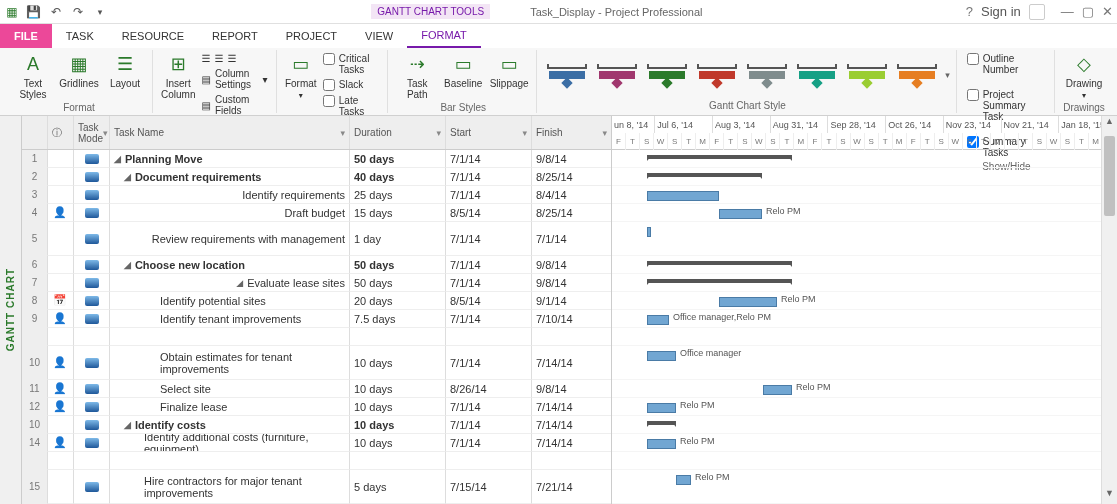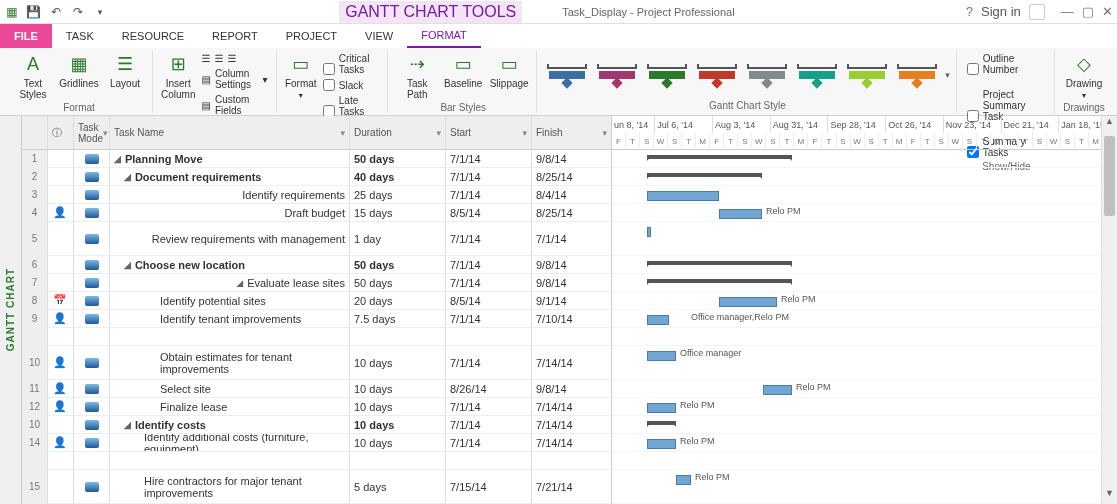--- a/index.html
+++ b/index.html
@@ -1,40 +1,40 @@
 <!DOCTYPE html>
 <html><head>
 <meta charset="utf-8">
 <style>
 * { box-sizing: border-box; margin: 0; padding: 0; font-family: "Segoe UI", Tahoma, sans-serif; }
 body { font-size: 11px; color: #333; background: #fff; overflow: hidden; width: 1117px; height: 504px; }
 .titlebar { height: 24px; background: #fff; display: flex; align-items: center; padding: 0 4px; border-bottom: 1px solid #e0e0e0; }
 .titlebar .qat { display: flex; align-items: center; gap: 6px; }
 .titlebar .qat-icon { width: 16px; height: 16px; display: flex; align-items: center; justify-content: center; color: #555; font-size: 12px; }
 .titlebar .center { flex: 1; display: flex; justify-content: center; gap: 40px; align-items: center; }
-.tool-tab { color: #7719aa; font-size: 16px; padding: 2px 6px; background: #f3e5f5; }
+.tool-tab { color: #7719aa; font-size: 10px; padding: 2px 6px; background: #f3e5f5; }
 .title-text { color: #666; font-size: 11px; }
 .titlebar .win-controls { display: flex; gap: 8px; align-items: center; color: #777; font-size: 13px; }
 .signin { color: #555; }
 .avatar { width: 16px; height: 16px; border: 1px solid #ccc; border-radius: 2px; margin-right: 8px; }
 
 .tabs { height: 24px; background: #fff; display: flex; align-items: stretch; font-size: 11px; }
 .tab { padding: 4px 14px; color: #333; cursor: pointer; display: flex; align-items: center; text-transform: uppercase; }
 .tab.file { background: #ec4899; color: #fff; font-weight: 600; }
 .tab.active { color: #7719aa; border-bottom: 2px solid #7719aa; }
 
 .ribbon { height: 68px; background: #f7f7f7; border-bottom: 1px solid #d0d0d0; display: flex; padding: 2px 6px; gap: 2px; }
 .group { display: flex; flex-direction: column; border-right: 1px solid #e0e0e0; padding: 2px 6px 0 6px; }
 .group.noborder { border-right: none; }
 .group-body { flex: 1; display: flex; align-items: flex-start; gap: 4px; }
 .group-label { font-size: 10px; color: #666; text-align: center; padding: 2px 0; }
 .bigbtn { display: flex; flex-direction: column; align-items: center; justify-content: center; width: 42px; font-size: 10px; color: #333; cursor: pointer; gap: 2px; }
 .bigbtn .ico { width: 24px; height: 24px; display: flex; align-items: center; justify-content: center; font-size: 18px; color: #2b7a2b; }
 .smallbtn { display: flex; align-items: center; gap: 4px; font-size: 10px; color: #333; cursor: pointer; padding: 1px 2px; }
-.checkrow { display: flex; align-items: flex-end; gap: 4px; font-size: 10px; color: #333; padding: 1px 2px; }
+.checkrow { display: flex; align-items: flex-start; gap: 4px; font-size: 10px; color: #333; padding: 1px 2px; }
 .checkrow input { width: 12px; height: 12px; }
 .stylegallery { display: flex; gap: 6px; align-items: center; }
 .styleswatch { display: flex; flex-direction: column; gap: 2px; width: 44px; align-items: center; cursor: pointer; }
 .swbar1 { width: 40px; height: 5px; border: 2px solid #555; border-top: none; }
 .swbar2 { width: 36px; height: 8px; }
 .swdiamond { width: 8px; height: 8px; transform: rotate(45deg); margin-top: -2px; }
 
 .bodyrow { display: flex; height: calc(504px - 24px - 24px - 68px); }
 .leftstrip { width: 22px; background: #f0f0f0; border-right: 1px solid #ccc; display: flex; align-items: center; justify-content: center; }
 .leftstrip span { writing-mode: vertical-rl; transform: rotate(180deg); color: #2b7a2b; font-size: 10px; font-weight: 600; letter-spacing: 1px; }
@@ -543,21 +543,21 @@
   <div class="ganttpane">
     <div class="timescale">
       <div class="ts-top" id="tsTop">
           <div style="width: 45px;">un 8, '14</div>
           <div style="width: 60px;">Jul 6, '14</div>
           <div style="width: 60px;">Aug 3, '14</div>
           <div style="width: 60px;">Aug 31, '14</div>
           <div style="width: 60px;">Sep 28, '14</div>
           <div style="width: 60px;">Oct 26, '14</div>
           <div style="width: 60px;">Nov 23, '14</div>
-          <div style="width: 60px;">Dec 21, '14</div>
+          <div style="width: 60px;">Nov 21, '14</div>
           <div style="width: 60px;">Jan 18, '15</div>
         </div>
       <div class="ts-bot" id="tsBot">
           <div>F</div>
           <div>T</div>
           <div>S</div>
           <div>W</div>
           <div>S</div>
           <div>T</div>
           <div>M</div>
@@ -614,21 +614,21 @@
         </div>
         <div class="ganttrow">
           <div class="summbar" style="left:35px;width:145px"></div>
         </div>
         <div class="ganttrow">
           <div class="taskbar" style="left:107px;width:58px"></div>
           <span class="barlabel" style="left:169px">Relo PM</span>
         </div>
         <div class="ganttrow">
           <div class="taskbar" style="left:35px;width:22px"></div>
-          <span class="barlabel" style="left:79px">Office manager,Relo PM</span>
+          <span class="barlabel" style="left:61px">Office manager,Relo PM</span>
         </div>
         <div class="ganttrow"></div>
         <div class="ganttrow tall">
           <div class="taskbar" style="left:35px;width:29px"></div>
           <span class="barlabel" style="left:68px">Office manager</span>
         </div>
         <div class="ganttrow">
           <div class="taskbar" style="left:151px;width:29px"></div>
           <span class="barlabel" style="left:184px">Relo PM</span>
         </div>

